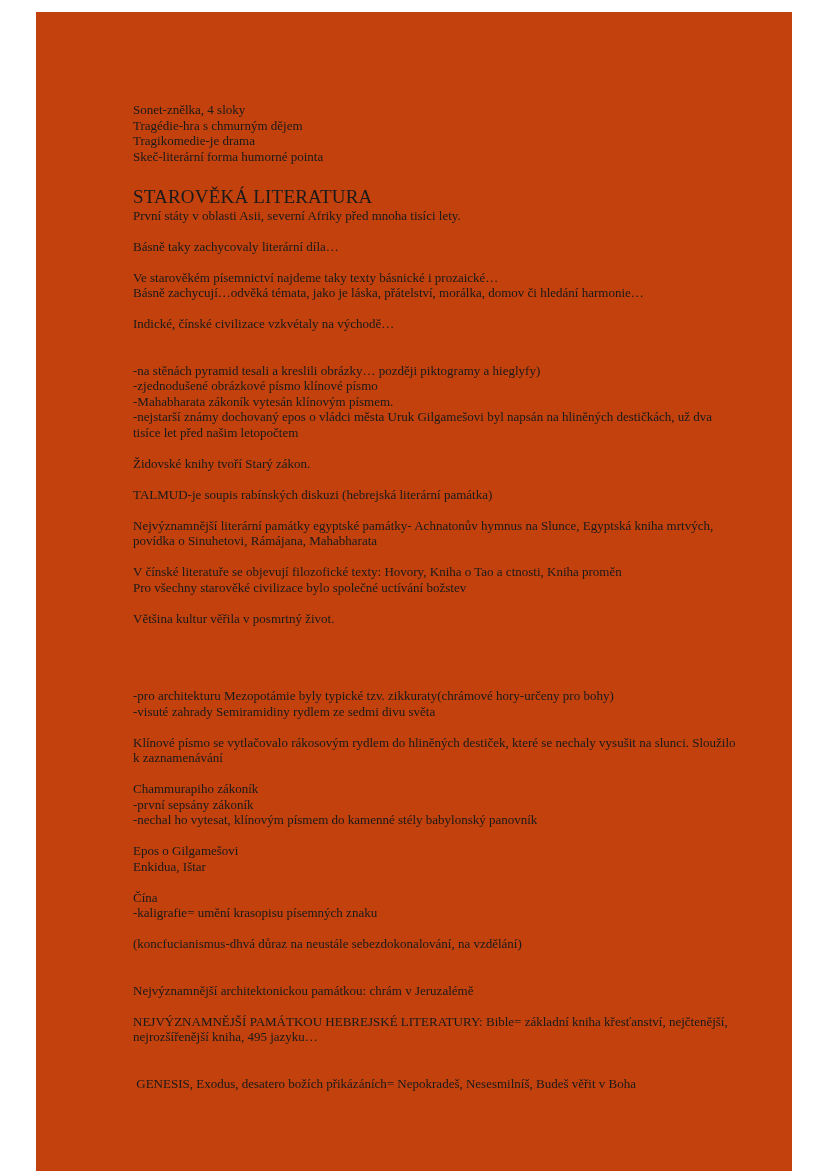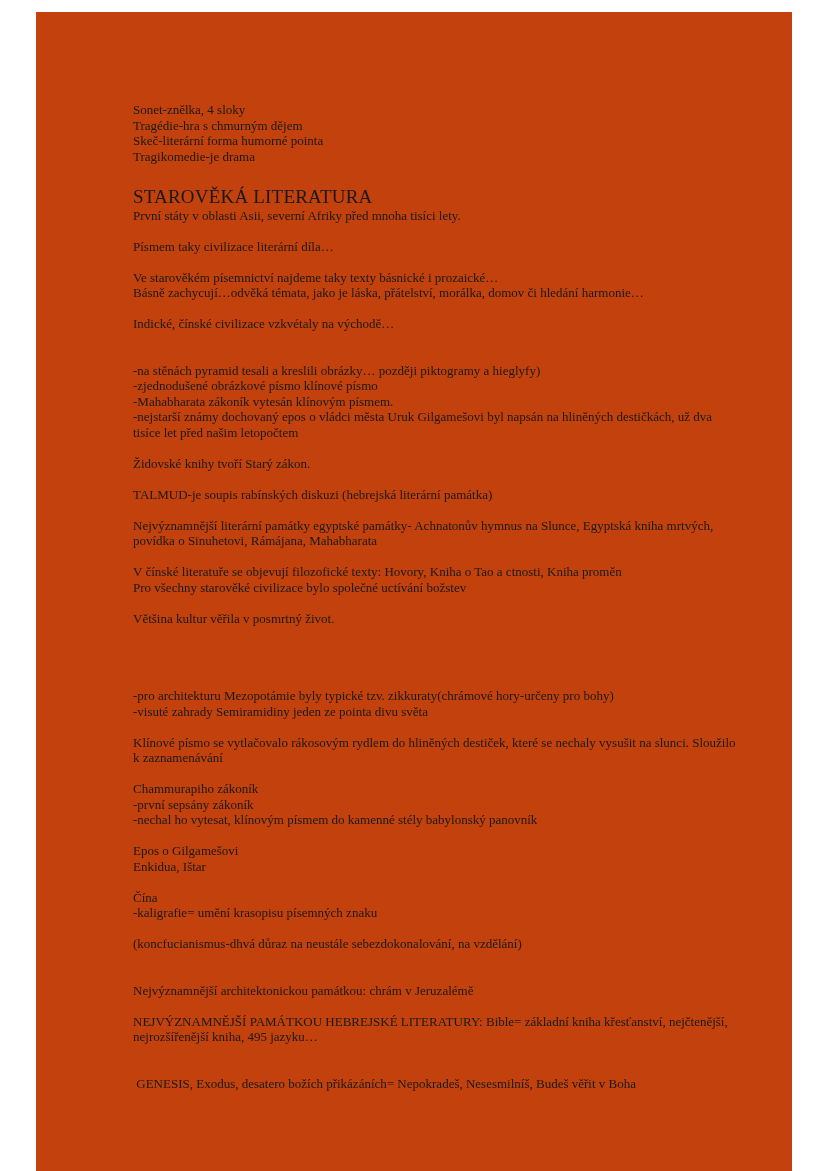--- a/index.html
+++ b/index.html
@@ -43,27 +43,27 @@
     width: 100%;
   }
 </style>
 </head>
 <body>
 
 <div class="page">
   <div class="doc-body">
       <p class="line"><span>Sonet-znělka, 4 sloky</span></p>
       <p class="line"><span>Tragédie-hra s chmurným dějem</span></p>
+      <p class="line"><span>Tragikomedie-je drama</span></p>
       <p class="line"><span>Skeč-literární forma humorné pointa</span></p>
-      <p class="line"><span>Tragikomedie-je drama</span></p>
       <div class="sp" style="height: 15.5px;"></div>
       <p class="heading"><span class="b">STAROVĚKÁ LITERATURA</span></p>
       <p class="line"><span>První státy </span><span class="b">v oblasti Asii, severní Afriky</span><span> před mnoha tisíci lety.</span></p>
       <div class="sp" style="height: 15.5px;"></div>
-      <p class="line"><span>Písmem taky civilizace </span><span class="b">literární díla…</span></p>
+      <p class="line"><span>Básně taky zachycovaly </span><span class="b">literární díla…</span></p>
       <div class="sp" style="height: 15.5px;"></div>
       <p class="line"><span>Ve starověkém písemnictví najdeme taky </span><span class="b">texty básnické i prozaické…</span></p>
       <p class="line"><span class="b">Básně zachycují</span><span>…odvěká témata, jako je láska, přátelství, morálka, domov či hledání harmonie…</span></p>
       <div class="sp" style="height: 15.5px;"></div>
       <p class="line"><span class="b">Indické, čínské civilizace vzkvétaly na východě…</span></p>
       <div class="sp" style="height: 31px;"></div>
       <p class="line"><span>-na stěnách pyramid tesali a kreslili obrázky… později </span><span class="b">piktogramy a hieglyfy)</span></p>
       <p class="line"><span>-zjednodušené obrázkové písmo </span><span class="b">klínové písmo</span></p>
       <p class="line"><span>-</span><span class="b">Mahabharata zákoník</span><span> vytesán klínovým písmem.</span></p>
       <p class="line"><span>-nejstarší známy dochovaný epos o vládci města </span><span class="b">Uruk Gilgamešovi</span><span> byl napsán na </span><span class="b">hliněných destičkách</span><span>, už </span><span class="b">dva tisíce let před</span><span> našim letopočtem</span></p>
@@ -74,21 +74,21 @@
       <div class="sp" style="height: 15.5px;"></div>
       <p class="line"><span class="b">Nejvýznamnější literární památky egyptské památky</span><span>- Achnatonův hymnus na Slunce, Egyptská kniha mrtvých, povídka o Sinuhetovi, Rámájana, Mahabharata</span></p>
       <div class="sp" style="height: 15.5px;"></div>
       <p class="line"><span class="b">V čínské literatuře se objevují filozofické texty:</span><span> Hovory, Kniha o Tao a ctnosti, Kniha proměn</span></p>
       <p class="line"><span>Pro všechny starověké civilizace bylo společné </span><span class="b">uctívání božstev</span></p>
       <div class="sp" style="height: 15.5px;"></div>
       <p class="line"><span>Většina kultur věřila v </span><span class="b">posmrtný život.</span></p>
       <div class="sp" style="height: 15.5px;"></div>
       <div class="sp" style="height: 46.5px;"></div>
       <p class="line"><span>-pro architekturu Mezopotámie byly typické tzv. zikkuraty(chrámové hory-určeny pro bohy)</span></p>
-      <p class="line"><span>-visuté zahrady Semiramidiny jeden ze pointa divu světa</span></p>
+      <p class="line"><span>-visuté zahrady Semiramidiny rydlem ze sedmi divu světa</span></p>
       <div class="sp" style="height: 15.5px;"></div>
       <p class="line"><span class="b">Klínové písmo</span><span> se vytlačovalo rákosovým rydlem do hliněných destiček, které se nechaly vysušit na slunci. Sloužilo k zaznamenávání</span></p>
       <div class="sp" style="height: 15.5px;"></div>
       <p class="line"><span class="b">Chammurapiho zákoník</span></p>
       <p class="line"><span>-první sepsány zákoník</span></p>
       <p class="line"><span>-nechal ho vytesat, klínovým písmem do kamenné stély babylonský panovník</span></p>
       <div class="sp" style="height: 15.5px;"></div>
       <p class="line"><span class="b">Epos o Gilgamešovi</span></p>
       <p class="line"><span>Enkidua, Ištar</span></p>
       <div class="sp" style="height: 15.5px;"></div>

